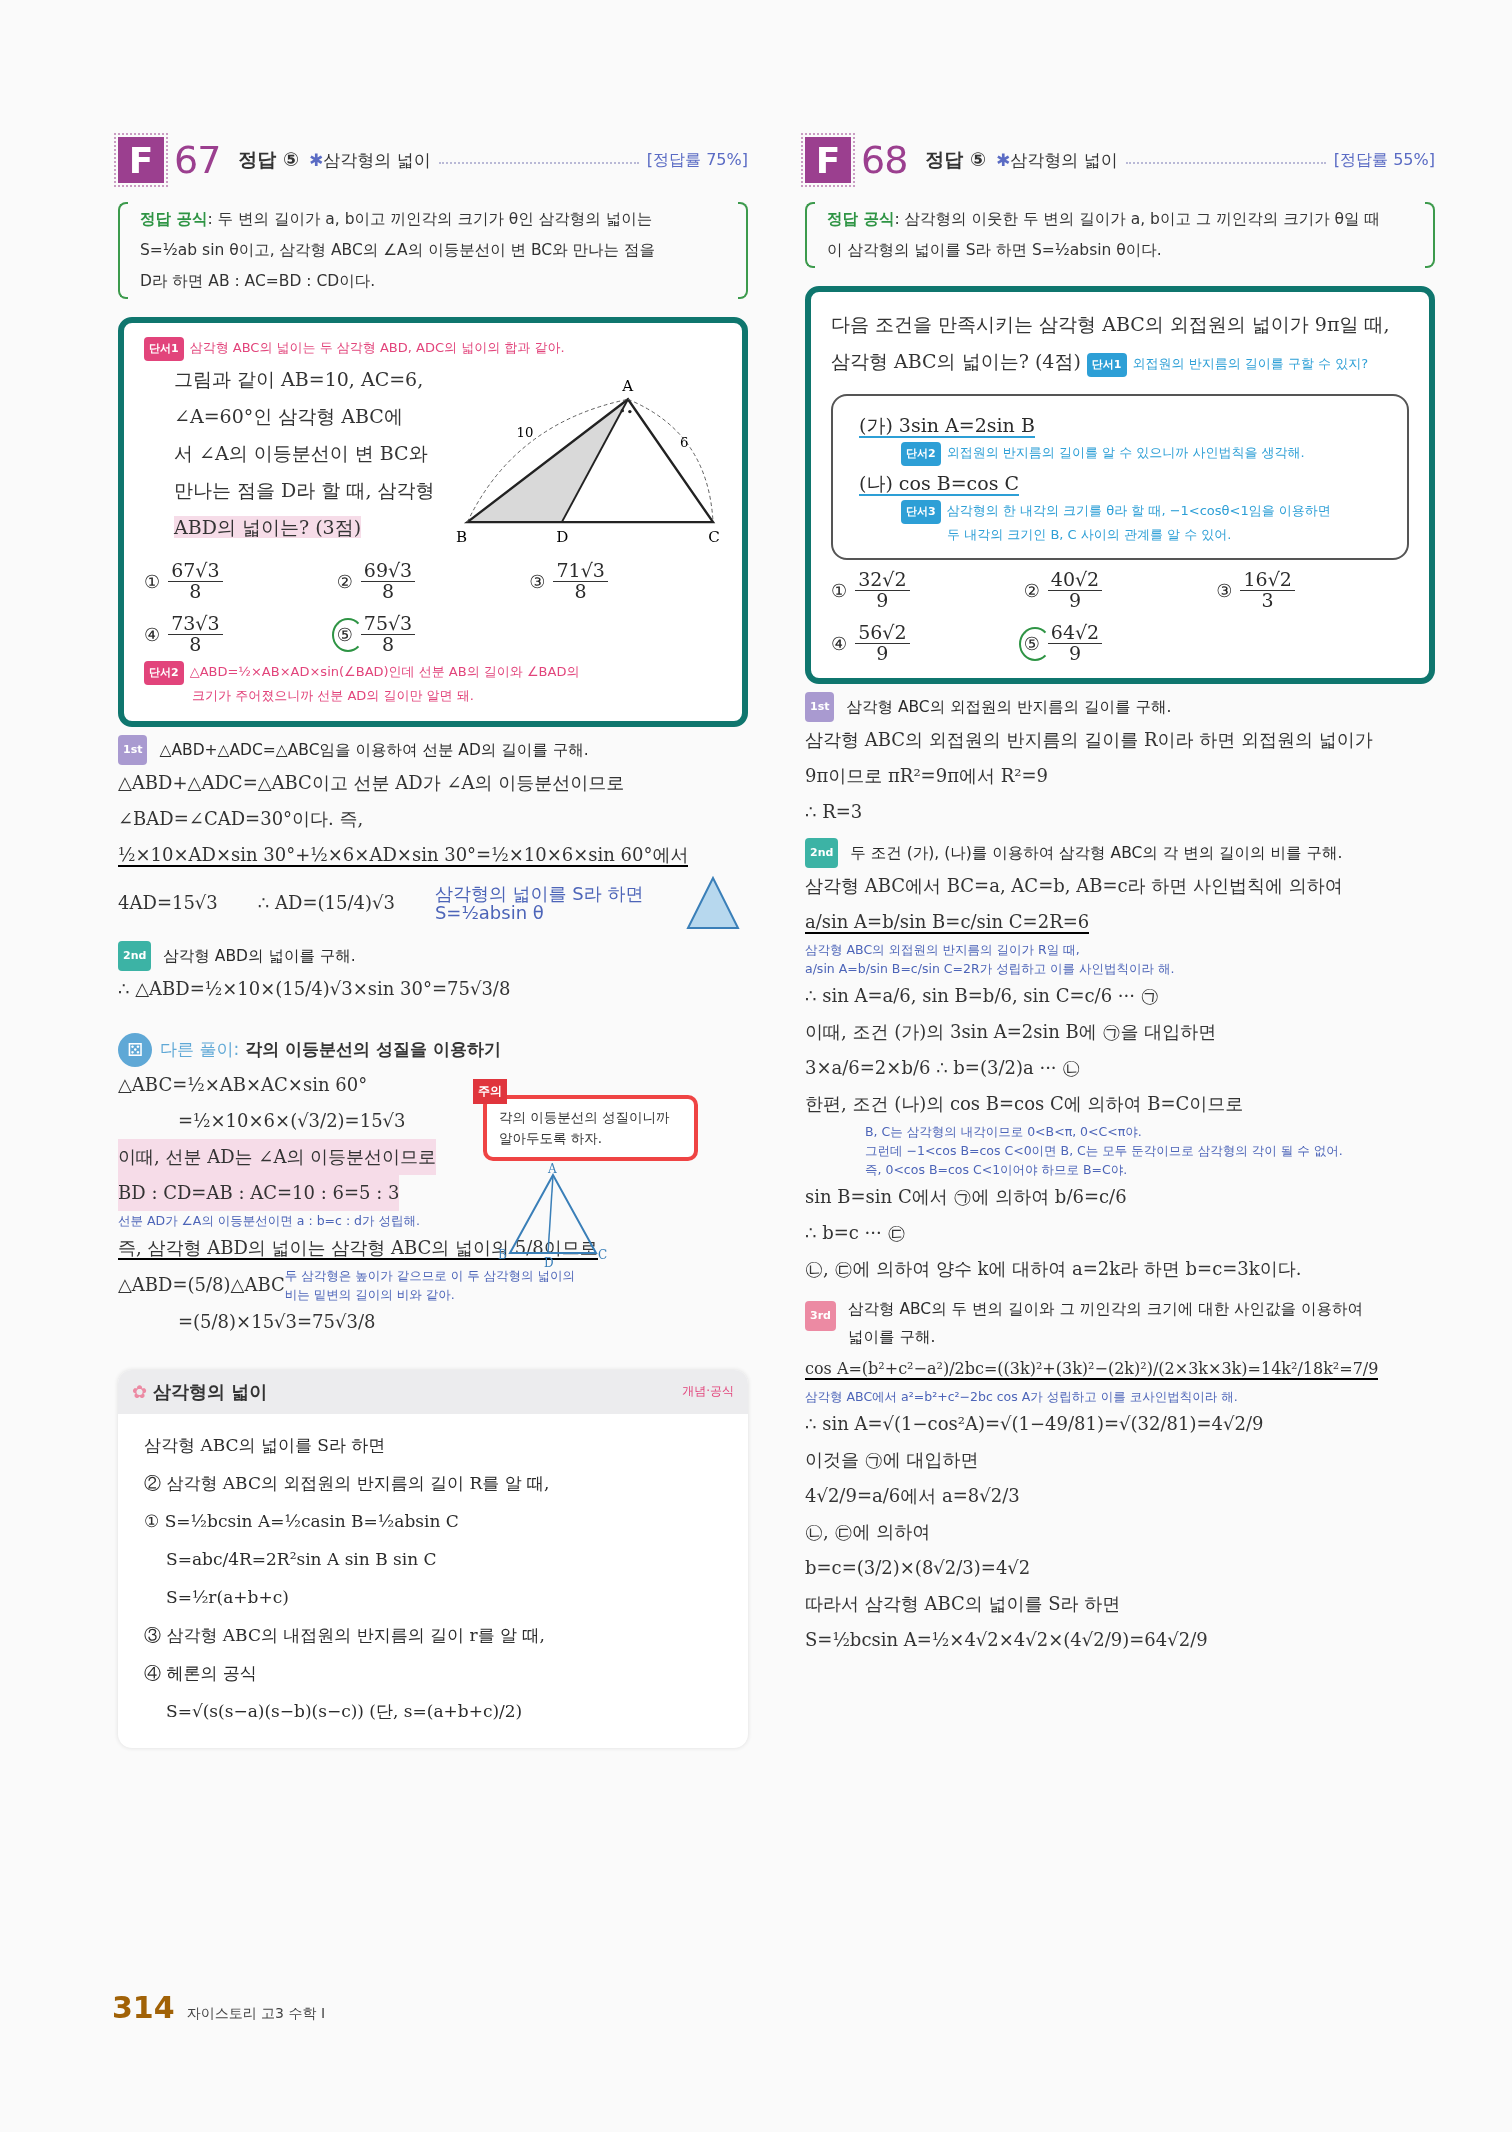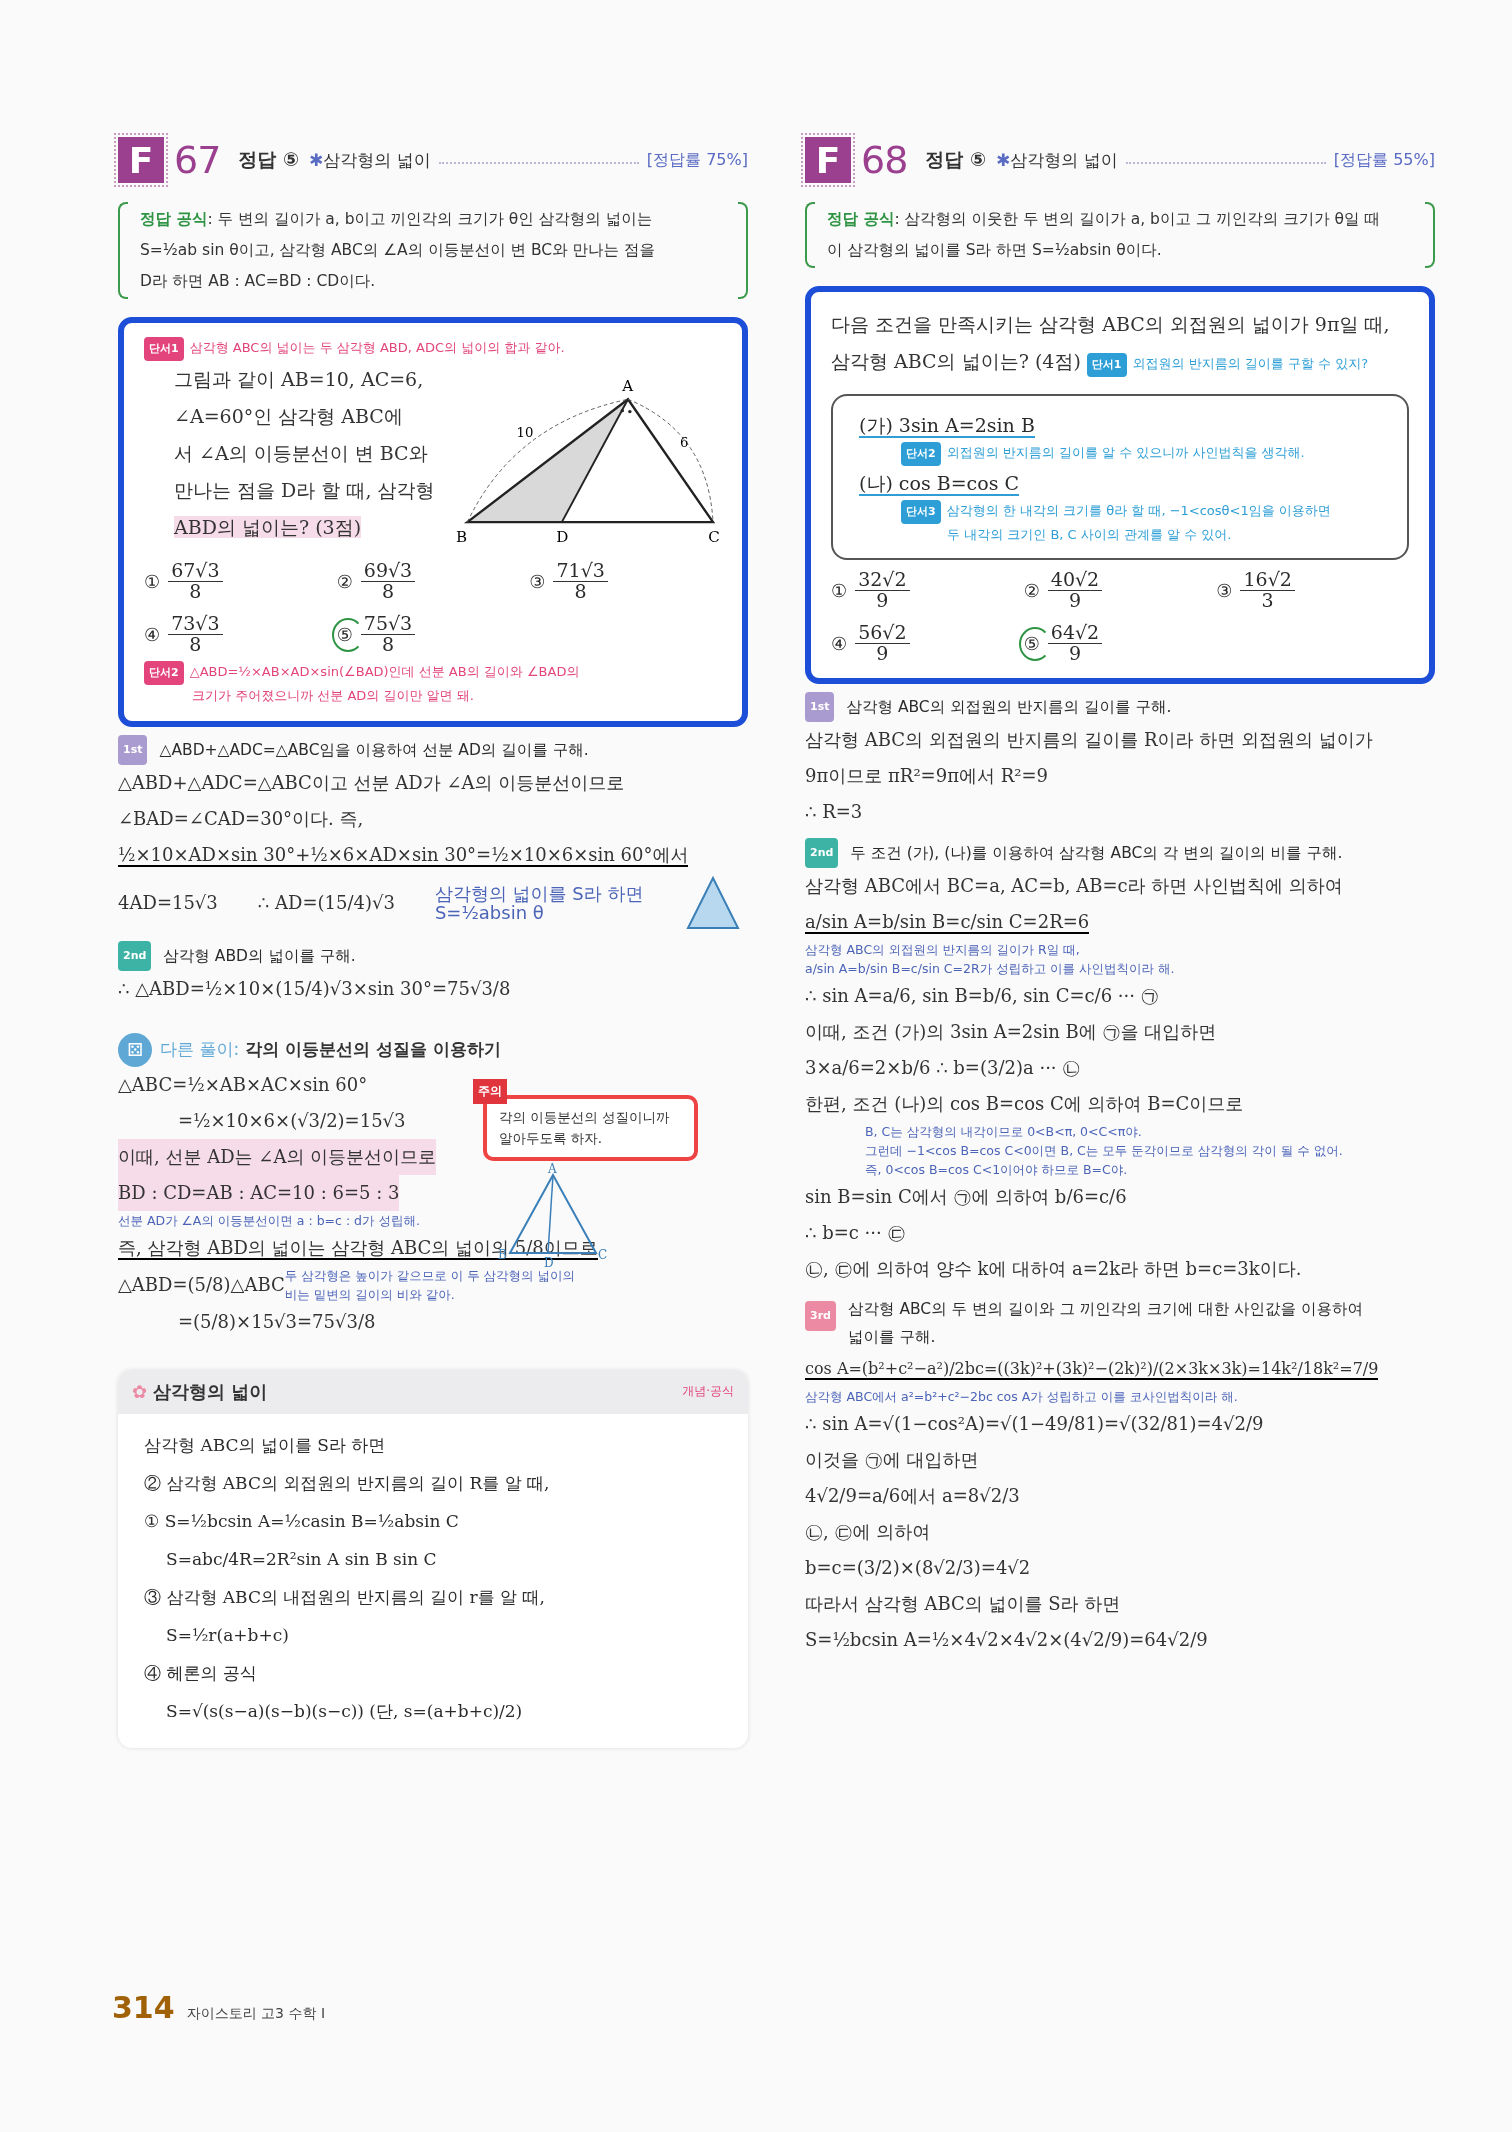--- a/index.html
+++ b/index.html
@@ -20,21 +20,21 @@
   .topic .star { color: #5a6bc4; }
   .dots { flex: 1; border-bottom: 2px dotted #b9b9d6; margin: 0 8px; height: 1px; margin-top: 6px; }
   .rate { font-family: "DejaVu Sans", sans-serif; font-size: 16px; color: #5a6bc4; }
 
   .formula { position: relative; margin-top: 10px; padding: 4px 22px; font-family: "DejaVu Sans", sans-serif; font-size: 15.5px; line-height: 31px; color: #333; }
   .formula:before, .formula:after { content: ""; position: absolute; top: 2px; bottom: 2px; width: 8px; border: 2.5px solid #3c9a4c; }
   .formula:before { left: 0; border-right: none; border-radius: 8px 0 0 8px; }
   .formula:after { right: 0; border-left: none; border-radius: 0 8px 8px 0; }
   .formula .lbl { color: #2e9444; font-weight: bold; }
 
-  .probbox { margin-top: 16px; border: 6px solid #1d4ed8; border-radius: 14px; background: #fff; padding: 14px 20px 14px 20px; position: relative; }
+  .probbox { margin-top: 16px; border: 6px solid #0f766e; border-radius: 14px; background: #fff; padding: 14px 20px 14px 20px; position: relative; }
   .hint { font-family: "DejaVu Sans", sans-serif; font-size: 13px; line-height: 22px; }
   .hint.pink { color: #e2447b; }
   .hint.blue { color: #2d9fd6; }
   .tag { display: inline-block; font-family: "DejaVu Sans", sans-serif; font-size: 11px; font-weight: bold; color: #fff; padding: 1px 5px; border-radius: 4px; margin-right: 6px; }
   .tag.pink { background: #e2447b; }
   .tag.blue { background: #2d9fd6; }
   .ptext { font-size: 19px; line-height: 37px; color: #333; }
   .hl { background: #f6dce8; }
   .ul-blue { border-bottom: 2px solid #2d9fd6; }
   .choices { display: grid; grid-template-columns: 1fr 1fr 1fr; row-gap: 12px; margin-top: 10px; font-size: 19px; }
@@ -222,22 +222,22 @@
   <div class="concept">
     <div class="chead">
       <span class="ctitle"><span class="flower">✿</span><span>삼각형의 넓이</span></span>
       <span class="ctag">개념·공식</span>
     </div>
     <div class="cbody">
       <div>삼각형 ABC의 넓이를 S라 하면</div>
       <div>② 삼각형 ABC의 외접원의 반지름의 길이 R를 알 때,</div>
       <div>① S=½bcsin A=½casin B=½absin C</div>
       <div style="padding-left:22px;">S=abc/4R=2R²sin A sin B sin C</div>
+      <div style="padding-left:22px;">S=½r(a+b+c)</div>
       <div>③ 삼각형 ABC의 내접원의 반지름의 길이 r를 알 때,</div>
-      <div style="padding-left:22px;">S=½r(a+b+c)</div>
       <div>④ 헤론의 공식</div>
       <div style="padding-left:22px;">S=√(s(s−a)(s−b)(s−c)) (단, s=(a+b+c)/2)</div>
     </div>
   </div>
 </div>
 
 <div class="col col-right">
   <div class="qhead">
     <div class="fbox">F</div>
     <div class="qnum">68</div>

